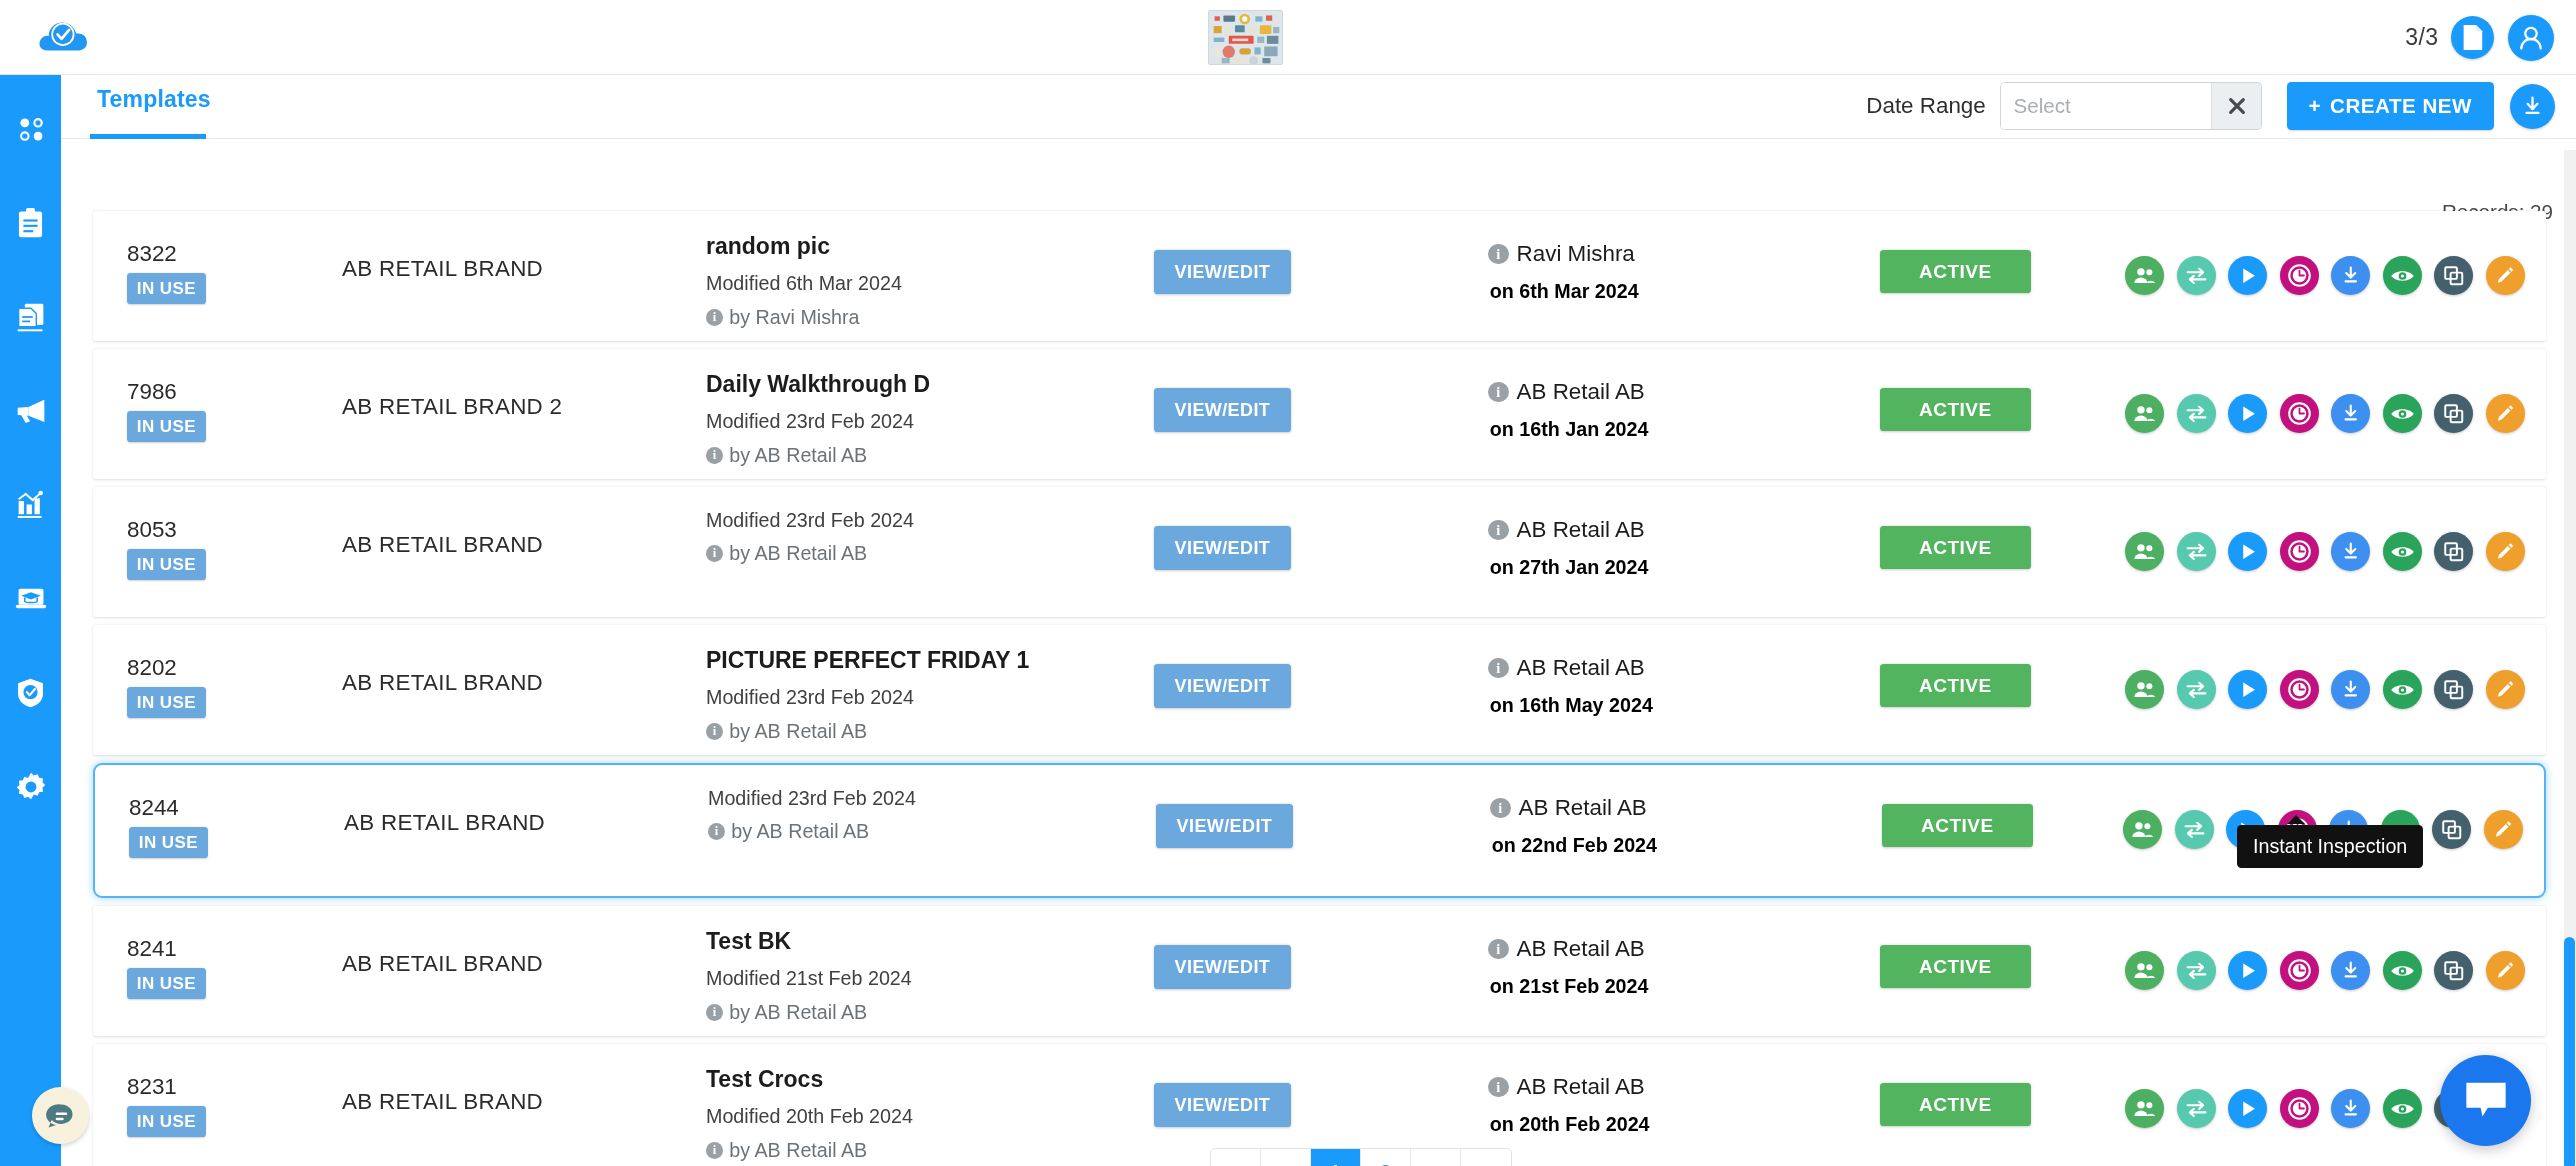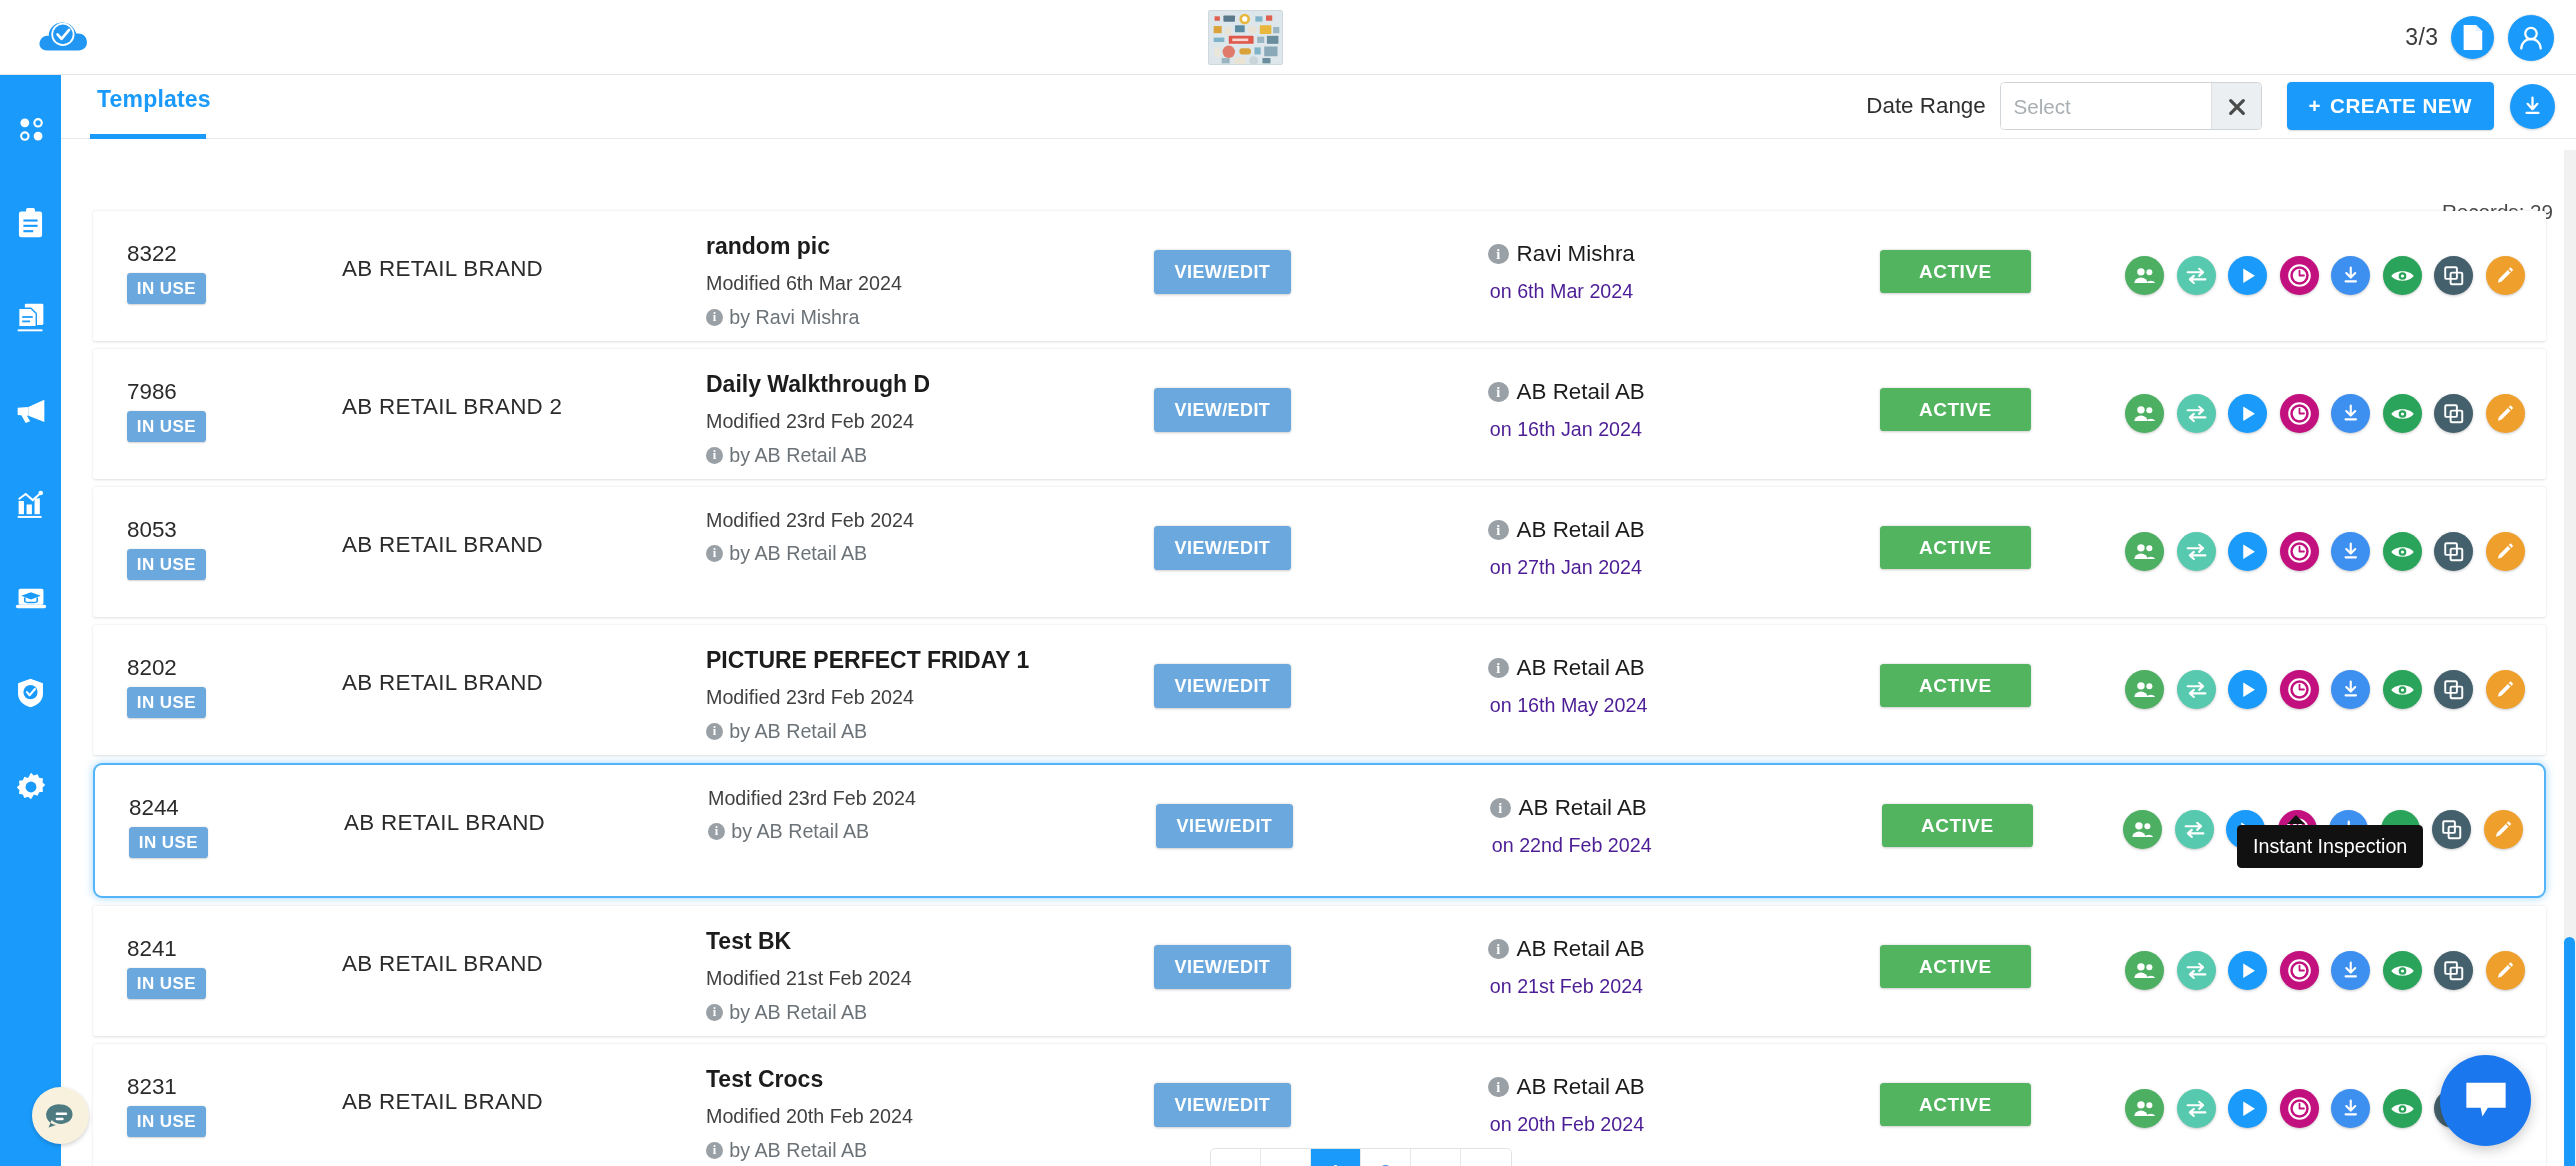--- a/index.html
+++ b/index.html
@@ -55,21 +55,21 @@
   }
   .tab {
     position: absolute; left: 36px; top: 10.7px;
     font-size: 23px; color: #1a9bfc; font-weight: bold; letter-spacing:0.2px;
     padding-bottom: 16px;
   }
   .tab-underline { position:absolute; left:29px; top: 59px; width: 116px; height: 4.5px; background: #1a9bfc; }
 
   .toolbar { position:absolute; right: 21.5px; top: 7.2px; display:flex; align-items:center; gap: 0px; }
   .dr-label { font-size: 22.4px; color: #2f2f2f; margin-right: 14.3px; }
-  .dr-wrap { display:flex; height: 48px; border:0.9px solid #cfd4d8; border-radius: 4.5px; overflow:hidden; background:#fff;}
+  .dr-wrap { display:flex; height: 48px; border:0.9px solid #cfd4d8; border-radius: 4.5px; overflow:hidden; background:#fff;align-items:center;}
   .dr-input {
     width: 210px; height: 47px; border: none; outline:none; padding: 0 12.5px;
     font-size: 20.6px; color: #3b3b3b; font-family: "Liberation Sans", sans-serif; background:#fff;
   }
   .dr-input::placeholder { color: #a9aeb2; }
   .dr-clear {
     width: 50px; height: 47px; background: #eceff1; border:none; border-left:0.9px solid #dfe3e6;
     font-size: 23px; color: #4a4a4a; cursor:pointer; font-family:"Liberation Sans", sans-serif;
     display:flex; align-items:center; justify-content:center; font-weight:bold;
   }
@@ -111,21 +111,21 @@
   .nm-by { font-size: 19.7px; color: #6c7378; display:flex; align-items:center; gap:6.3px;}
   .c-viewedit { position:absolute; left: 1061px; top: 39px; }
   .ve-btn {
     background:#6aa8dd; color:#fff; border:none; border-radius:3.6px;
     padding: 11.6px 20.6px; font-size: 18px; font-weight:bold; letter-spacing:0.4px;
     cursor:pointer; font-family:"Liberation Sans", sans-serif;
     box-shadow:0 0.9px 2.7px rgba(0,0,0,.2);
   }
   .c-owner { position:absolute; left: 1395px; top: 30px; width: 358px; text-align:left;}
   .ow-name { font-size: 22.4px; color:#1c1c1c; display:flex; align-items:center; gap:8px; margin-bottom: 12.5px;}
-  .ow-date { font-size: 19.7px; color:#4c1d95; margin-left: 1.8px;}
+  .ow-date { font-size: 19.7px; color:#000000; margin-left: 1.8px; font-weight: bold;}
   .c-status { position:absolute; left: 1787px; top: 39px; }
   .status-badge {
     display:inline-block; background:#52b45f; color:#fff; border:none; border-radius:3.6px;
     padding: 10.7px 39px; font-size: 19px; font-weight:bold; letter-spacing:0.5px;
     box-shadow:0 0.9px 2.7px rgba(0,0,0,.2);
   }
   .c-actions { position:absolute; right: 21.5px; top: 45px; display:flex; gap: 12.5px; align-items:center;}
   .act {
     width: 39px; height: 39px; border-radius:50%; display:flex; align-items:center; justify-content:center;
     cursor:pointer; box-shadow: 0 0.9px 2.7px rgba(0,0,0,.22);

